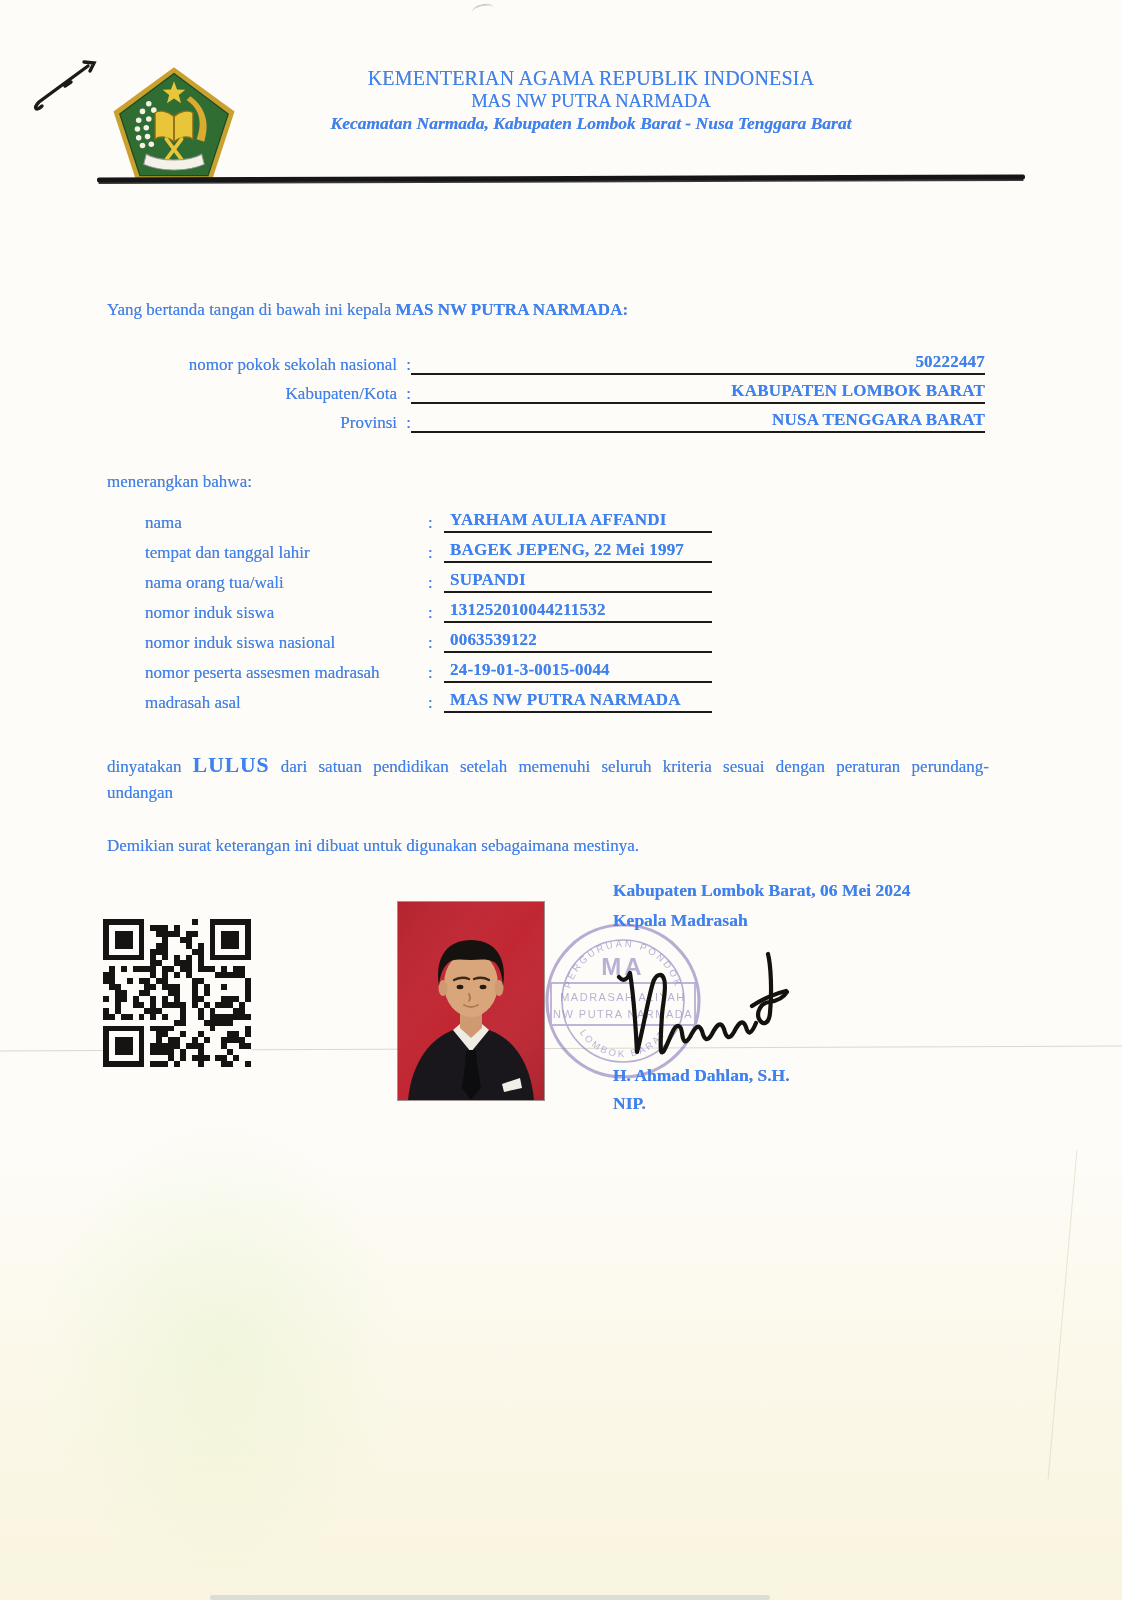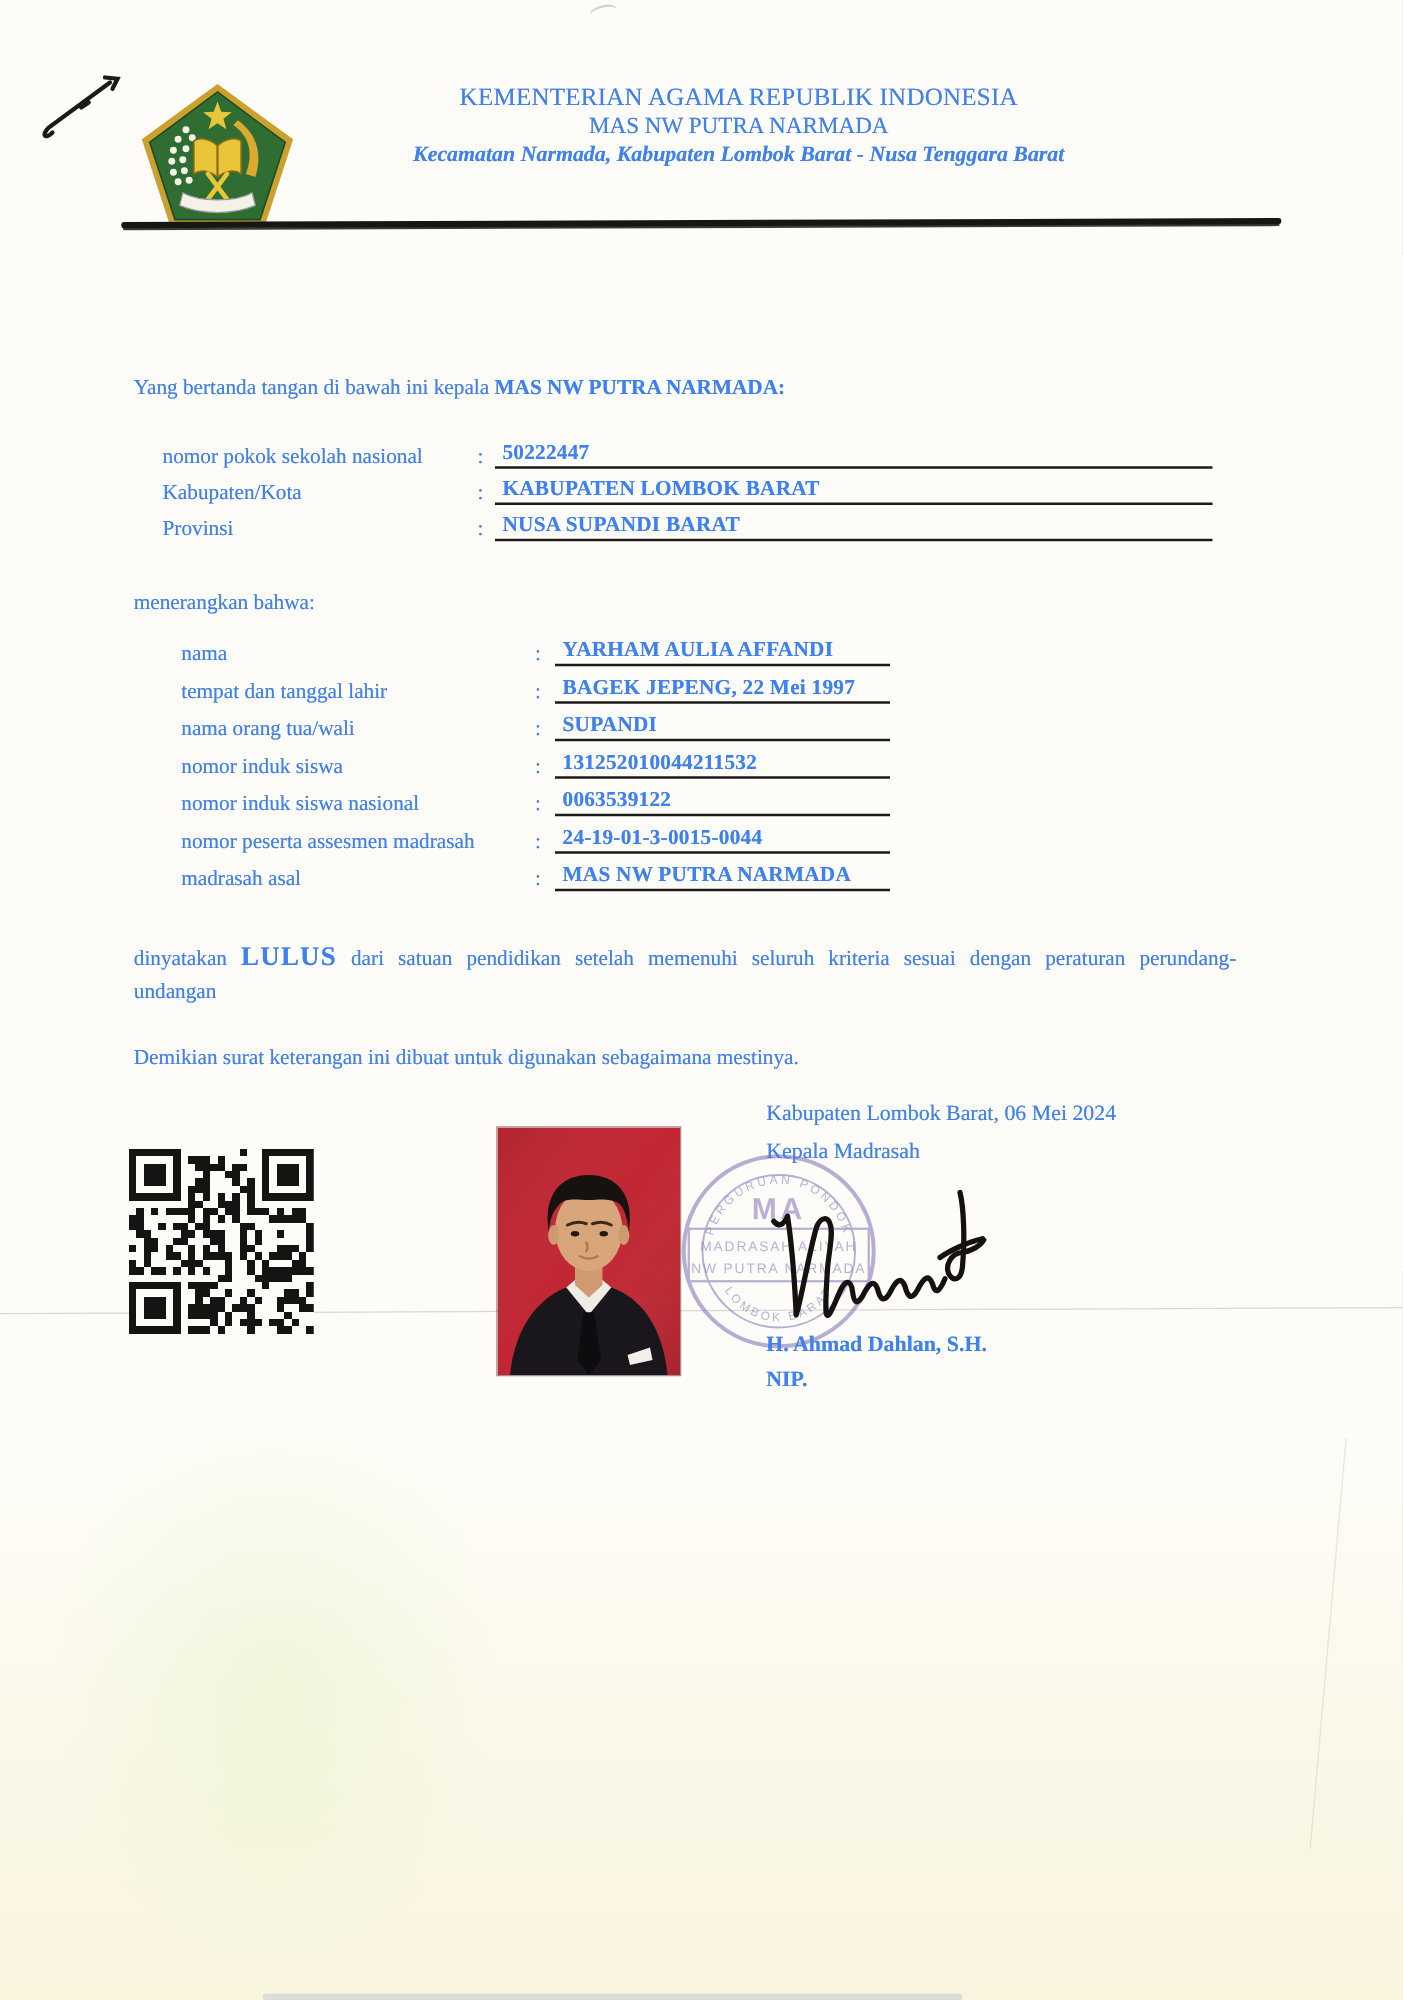--- a/index.html
+++ b/index.html
@@ -30,21 +30,21 @@
   .hdr .h4{font-size:17.5px;font-weight:bold;font-style:italic;}
   .rule{left:97px;top:176px;width:928px;height:5px;background:#161616;transform:rotate(-.2deg);border-radius:2px;box-shadow:0 3px 0 -1.5px #3a3a3a;}
 
   .title{left:280px;top:192px;width:520px;text-align:center;font-weight:bold;font-size:19px;line-height:23.5px;}
 
   .body-text{font-size:17px;}
   .intro{left:107px;top:300px;width:900px;}
   .b{font-weight:bold;}
 
   .rows{display:block;}
-  #school-rows{left:130px;top:346px;width:840px;}
+  #school-rows{left:145px;top:346px;width:840px;text-align:right;}
   #student-rows{left:145px;top:503px;width:567px;}
   .frow{display:flex;align-items:flex-end;}
   #school-rows .frow{height:29px;}
   #student-rows .frow{height:30px;}
   .flabel{flex:none;font-size:17px;}
   #school-rows .flabel{width:252px;}
   #student-rows .flabel{width:283px;}
   .fcolon{flex:none;font-size:17px;}
   #school-rows .fcolon{width:14px;}
   #student-rows .fcolon{width:16px;}
@@ -52,21 +52,21 @@
     border-bottom:2px solid #1d1b18;padding:0 0 1px 6px;white-space:nowrap;overflow:visible;}
   #school-rows .fvalue{width:568px;}
   #student-rows .fvalue{width:262px;margin-top:35px;}
 
   .menerangkan{left:107px;top:472px;}
   .statement{left:107px;top:752px;width:882px;text-align:justify;word-spacing:4.5px;line-height:26px;}
   .statement .lulus{font-size:21.5px;font-weight:bold;letter-spacing:1px;}
   .closing{left:107px;top:836px;width:900px;}
 
   
-  .sig-col{left:613px;width:420px;font-size:17.5px;}
+  .sig-col{left:613px;width:420px;font-size:17.5px;font-weight:bold;}
   .place-date{top:880px;}
   .role{top:910px;}
   .head-name{top:1065px;font-weight:bold;}
   .nip{top:1093px;font-weight:bold;}
 
   .qr{left:103px;top:918px;}
   .photo{left:397px;top:901px;border:1px solid rgba(60,40,40,.5);}
   .stamp{left:543px;top:921px;filter:blur(.5px);opacity:.85;}
   .signature{left:605px;top:940px;}
 
@@ -131,21 +131,21 @@
         <span class="fvalue ink">50222447</span>
       </div>
       <div class="frow">
         <span class="flabel ink">Kabupaten/Kota</span>
         <span class="fcolon ink">:</span>
         <span class="fvalue ink">KABUPATEN LOMBOK BARAT</span>
       </div>
       <div class="frow">
         <span class="flabel ink">Provinsi</span>
         <span class="fcolon ink">:</span>
-        <span class="fvalue ink">NUSA SUPANDI BARAT</span>
+        <span class="fvalue ink">NUSA TENGGARA BARAT</span>
       </div>
     </div>
 
   <div class="abs menerangkan body-text ink">menerangkan bahwa:</div>
 
   <div class="abs rows" id="student-rows">
       <div class="frow">
         <span class="flabel ink">nama</span>
         <span class="fcolon ink">:</span>
         <span class="fvalue ink">YARHAM AULIA AFFANDI</span>

